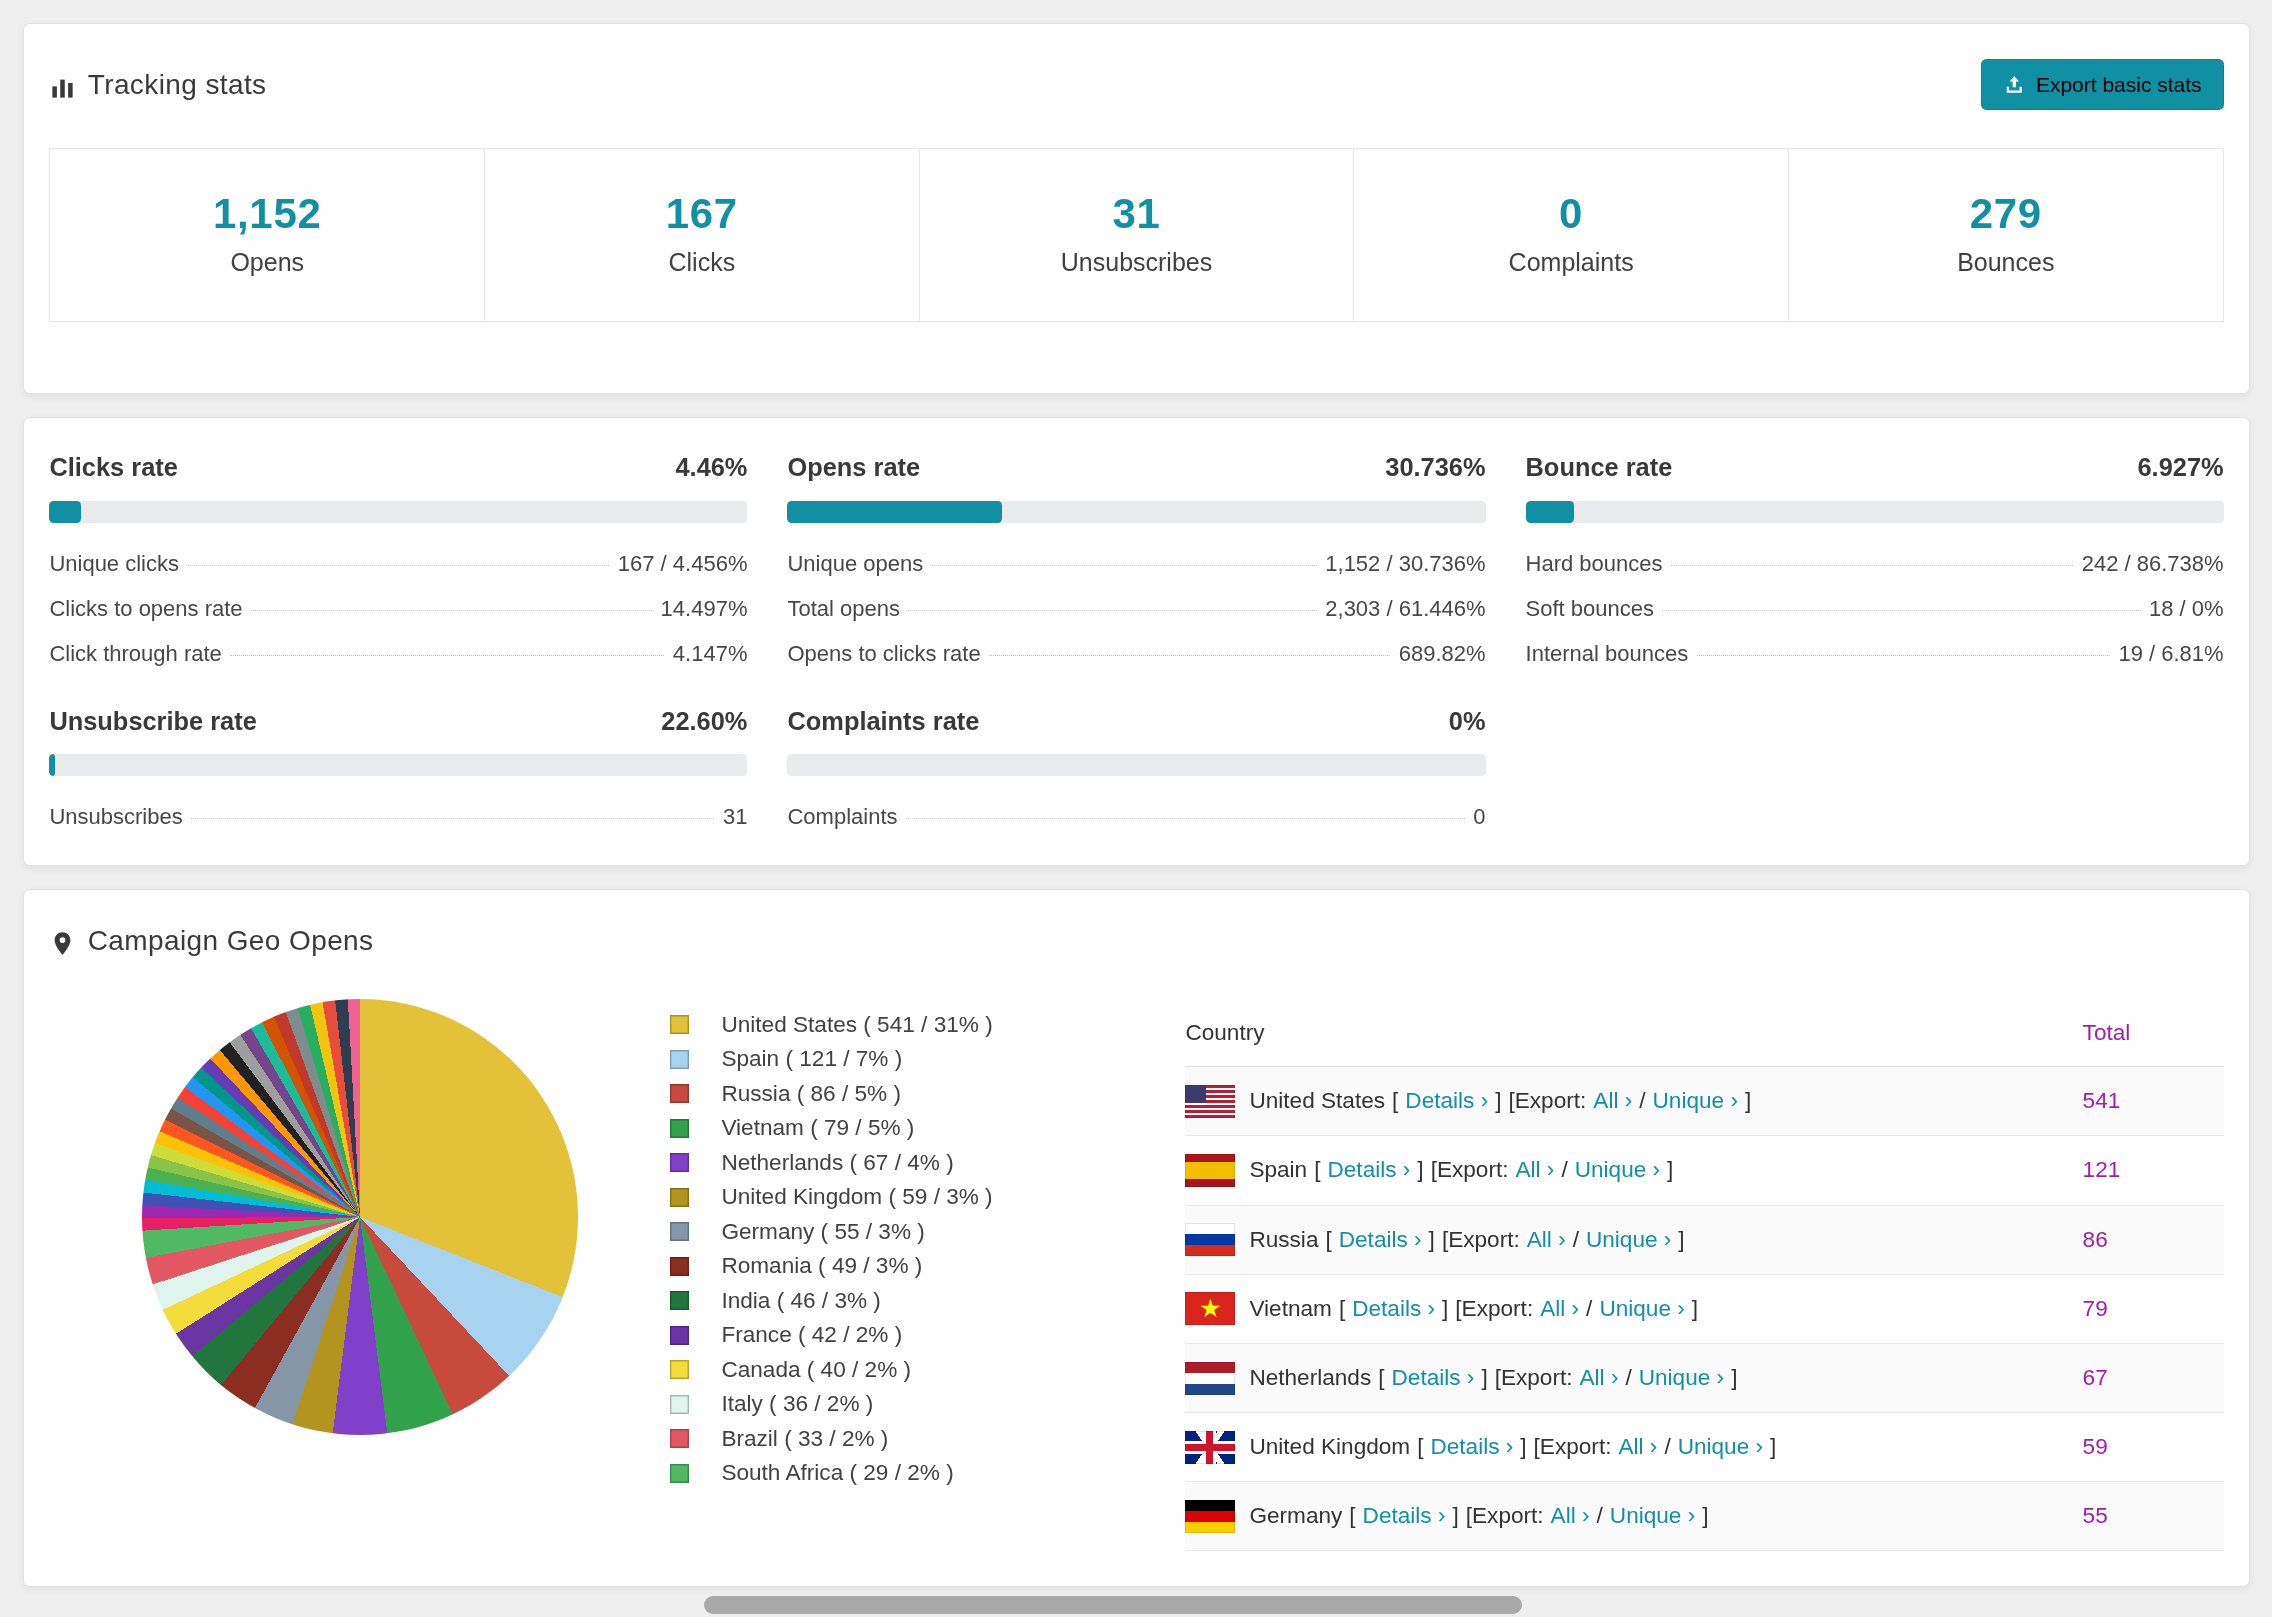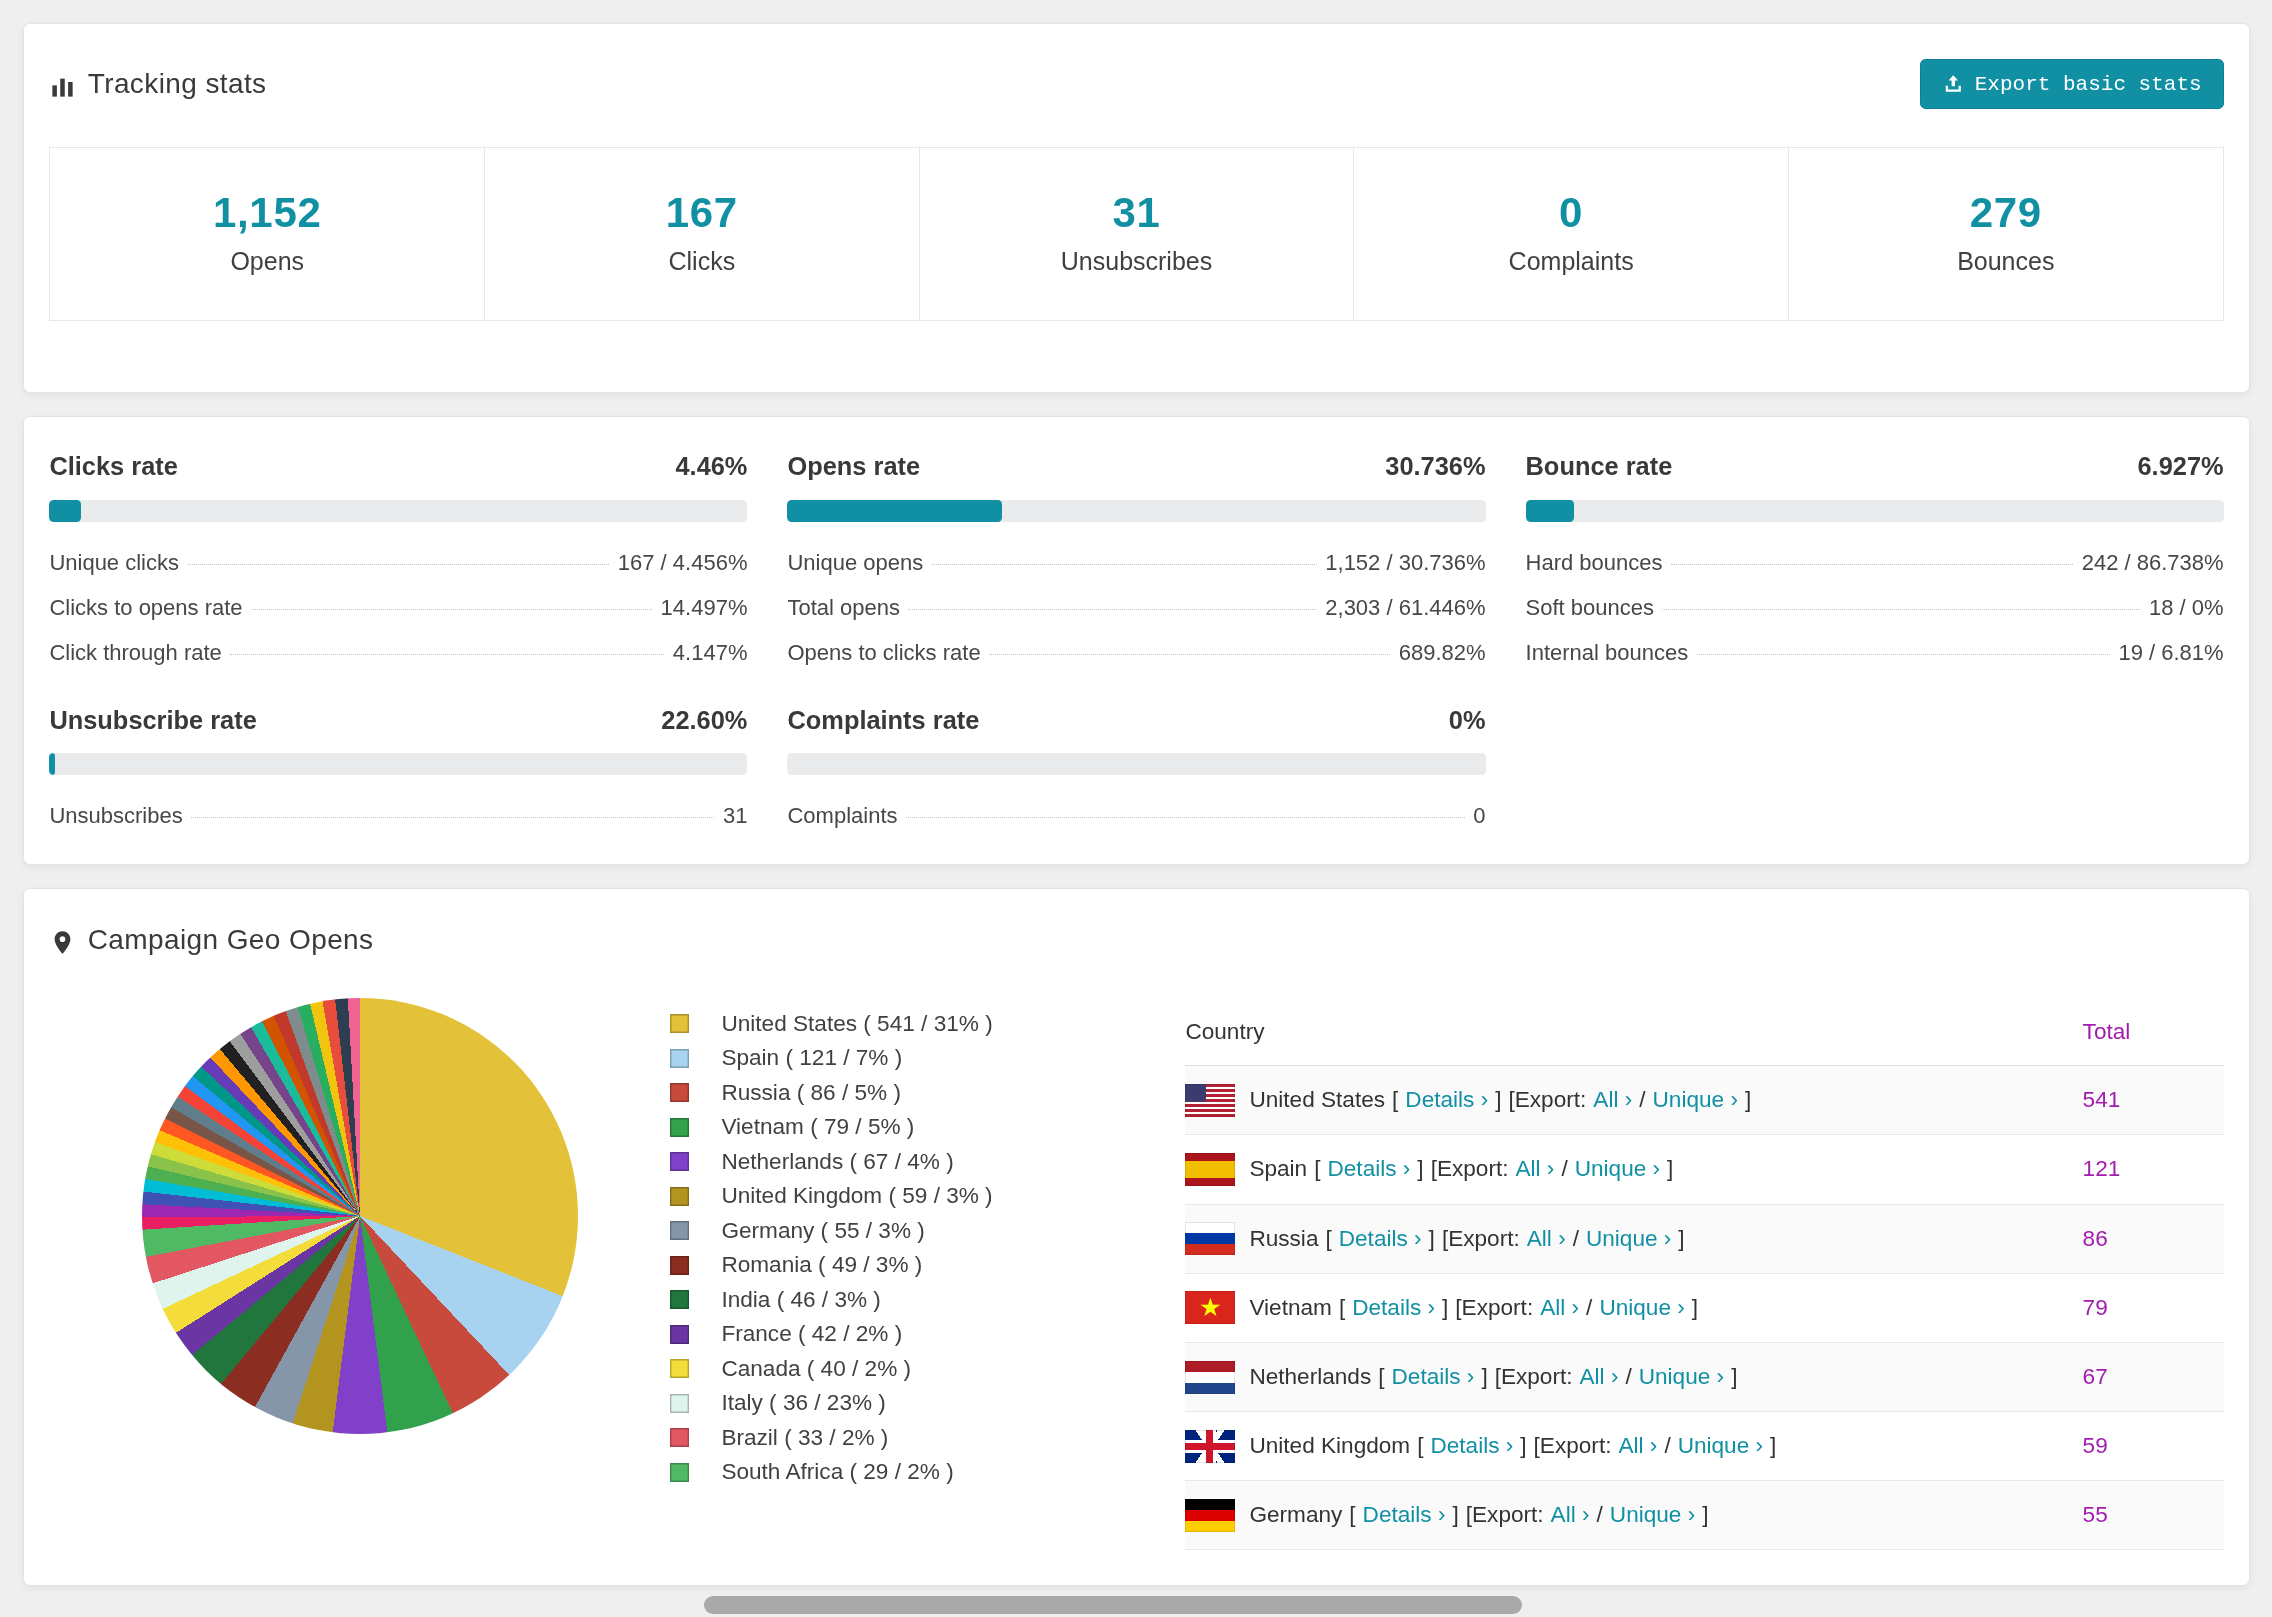--- a/index.html
+++ b/index.html
@@ -19,23 +19,23 @@
     margin-bottom:23px;
     padding:35px 25.4px;
   }
   
   .card-header { display:flex; align-items:center; justify-content:space-between; }
   .header-left { display:flex; align-items:flex-end; gap:11.3px; }
   .section-title { font-size:28px; font-weight:500; color:#3a3a3a; letter-spacing:0.4px; }
   .icon { display:inline-flex; align-items:center; }
   .btn-export {
     display:inline-flex; align-items:flex-end; gap:10px;
-    background:#1190a4; color:#ffffff; border:0.7px solid #0e7f91;
+    background:#1190a4; color:#000000; border:0.7px solid #0e7f91;
     font-size:21px; padding:12.7px 21px; border-radius:5.6px; cursor:pointer;
-    font-family:Liberation Mono, monospace;
+    font-family:Liberation Sans, sans-serif;
   }
   .tracking-card { padding-bottom:71px; }
   .stats-row { display:flex; border:0.7px solid #e7e7e7; margin-top:38px; }
   .stat-cell { flex:1; text-align:center; padding:41px 0 44px; }
   .stat-cell + .stat-cell { border-left:0.7px solid #e7e7e7; }
   .stat-value { font-size:42px; font-weight:700; color:#1190a4; letter-spacing:0.7px; }
   .stat-label { font-size:25px; color:#404040; margin-top:10px; }
   
   .rates-grid { display:grid; grid-template-columns:repeat(3,1fr); column-gap:44px; row-gap:56px;gap:40px; }
   .rate-head { display:flex; justify-content:space-between; align-items:baseline; }
@@ -324,21 +324,21 @@
         <div class="legend-item">
         <span class="legend-swatch" style="background: rgb(107, 54, 163);"></span>
         <span class="legend-label">France ( 42 / 2% )</span>
       </div>
         <div class="legend-item">
         <span class="legend-swatch" style="background: rgb(244, 220, 58);"></span>
         <span class="legend-label">Canada ( 40 / 2% )</span>
       </div>
         <div class="legend-item">
         <span class="legend-swatch" style="background: rgb(222, 244, 236);"></span>
-        <span class="legend-label">Italy ( 36 / 23% )</span>
+        <span class="legend-label">Italy ( 36 / 2% )</span>
       </div>
         <div class="legend-item">
         <span class="legend-swatch" style="background: rgb(226, 87, 98);"></span>
         <span class="legend-label">Brazil ( 33 / 2% )</span>
       </div>
         <div class="legend-item">
         <span class="legend-swatch" style="background: rgb(80, 185, 100);"></span>
         <span class="legend-label">South Africa ( 29 / 2% )</span>
       </div>
       </div>

